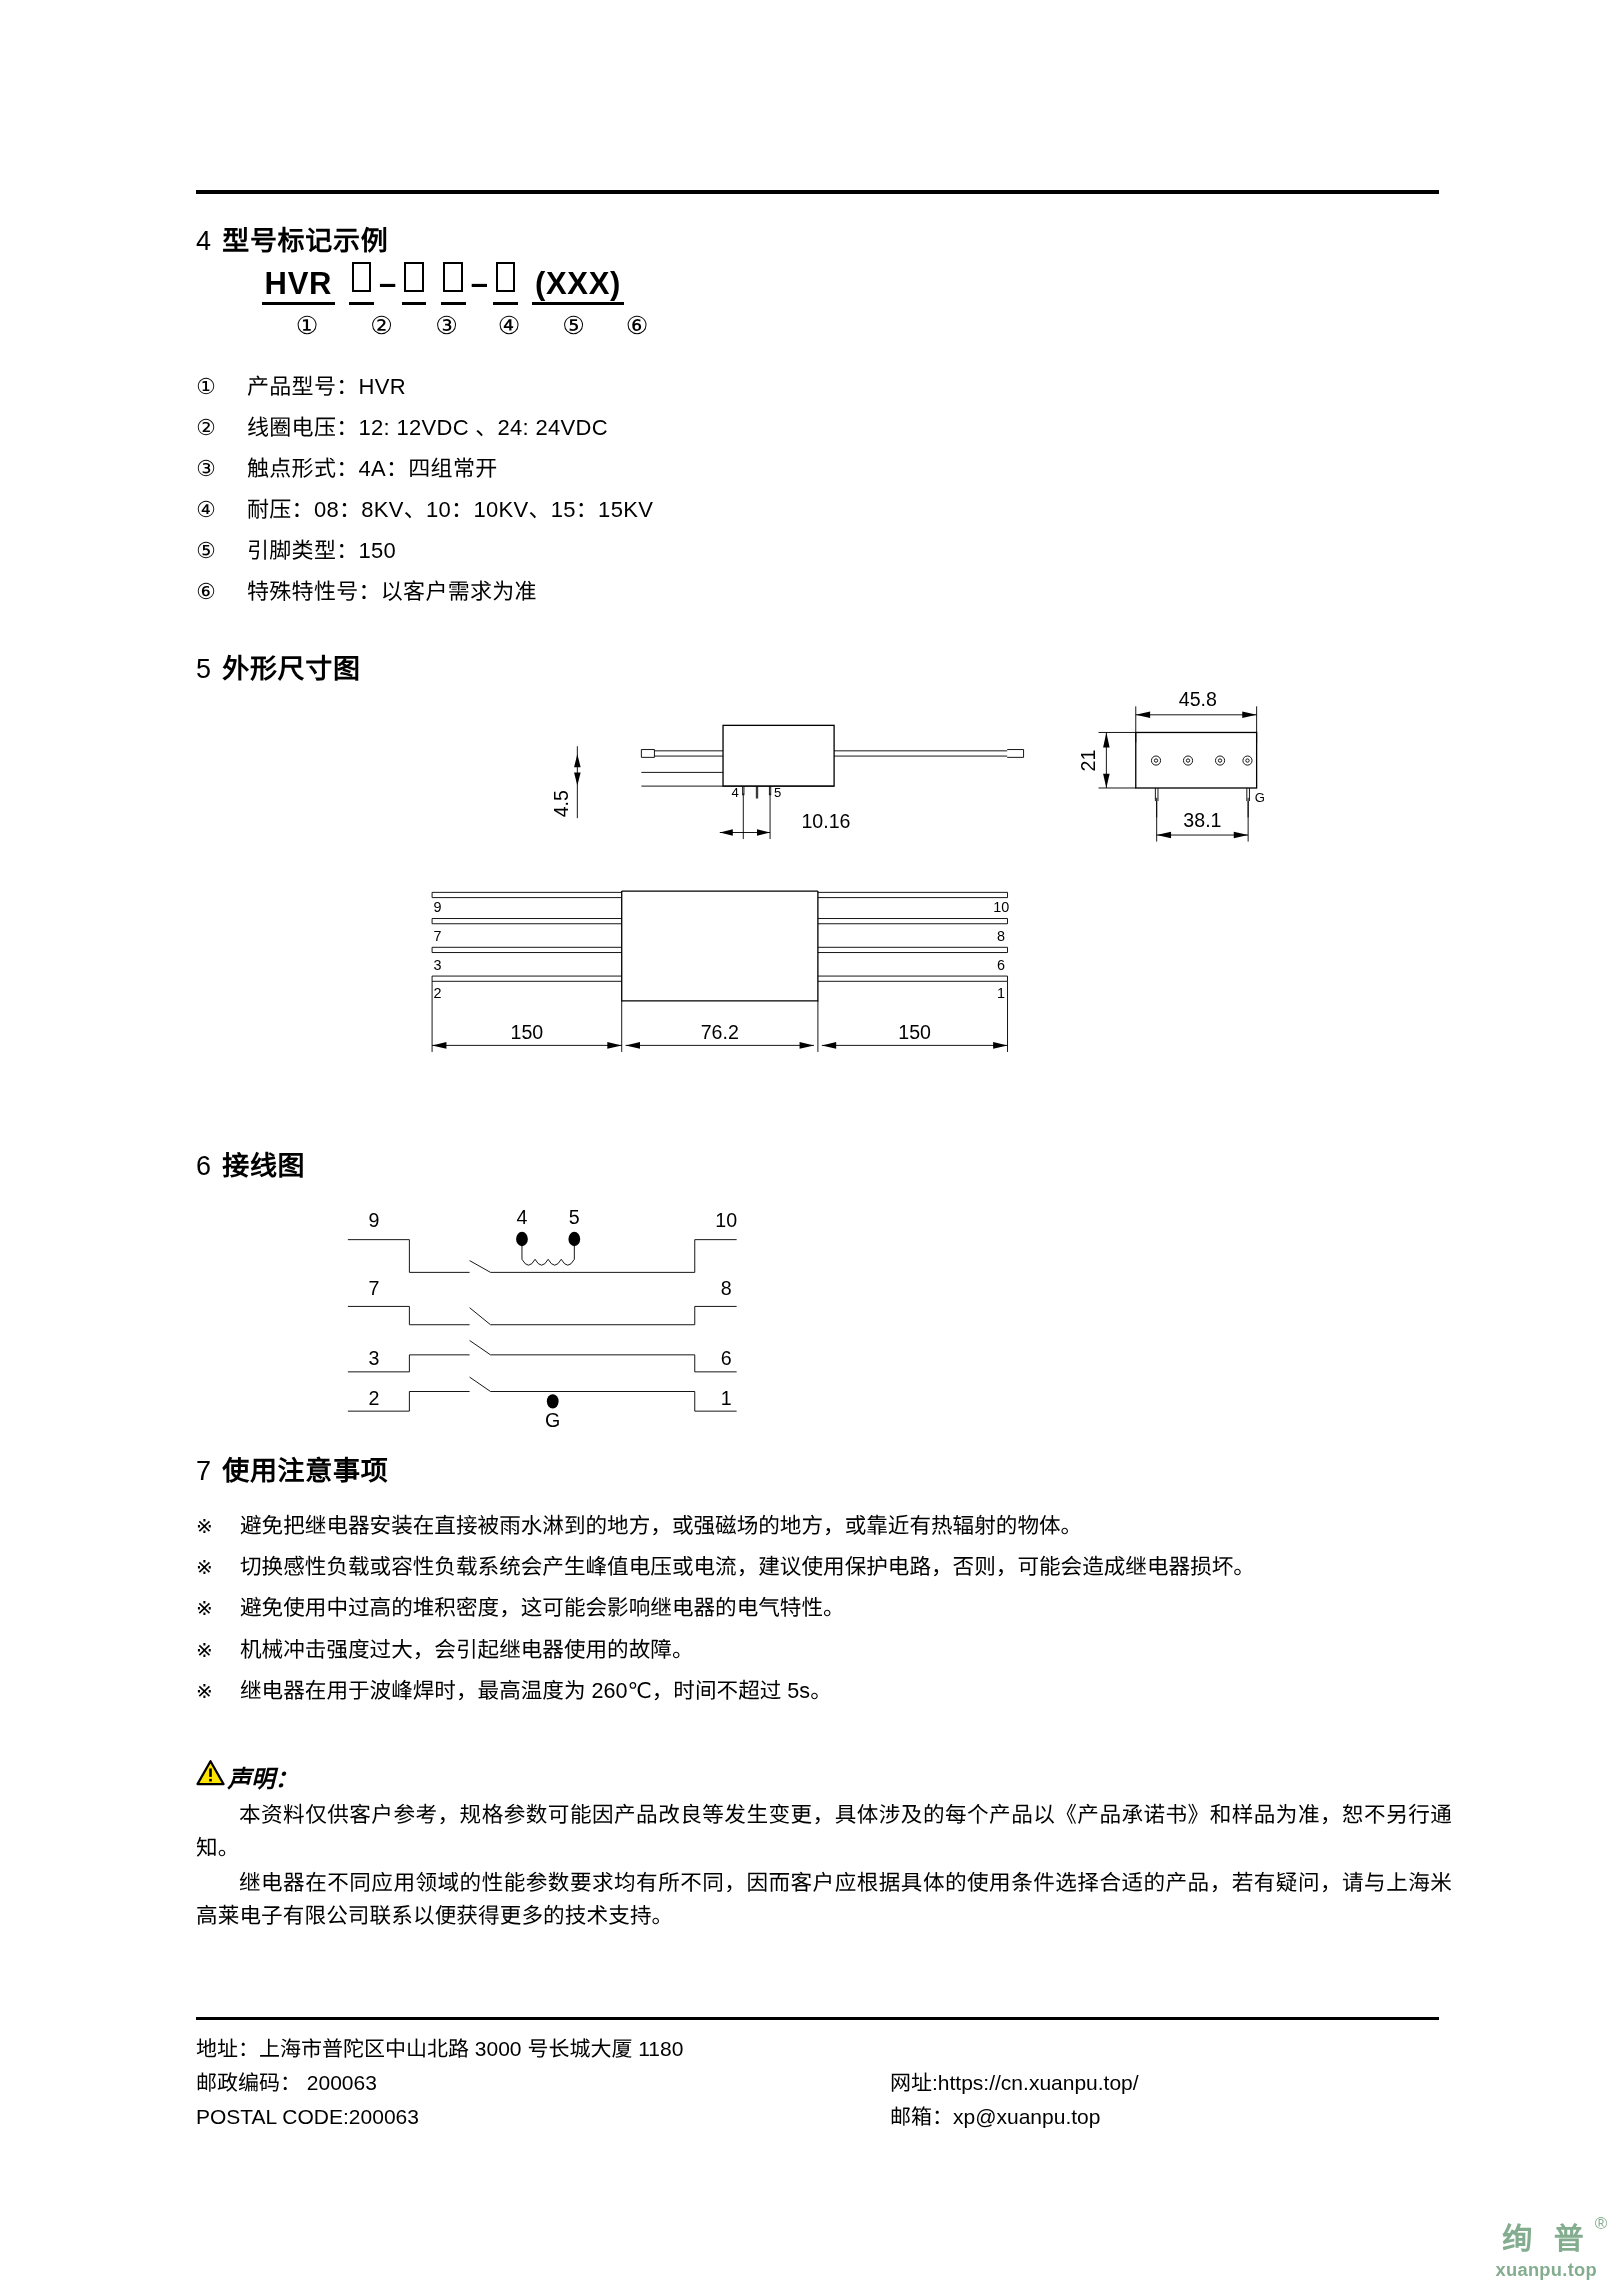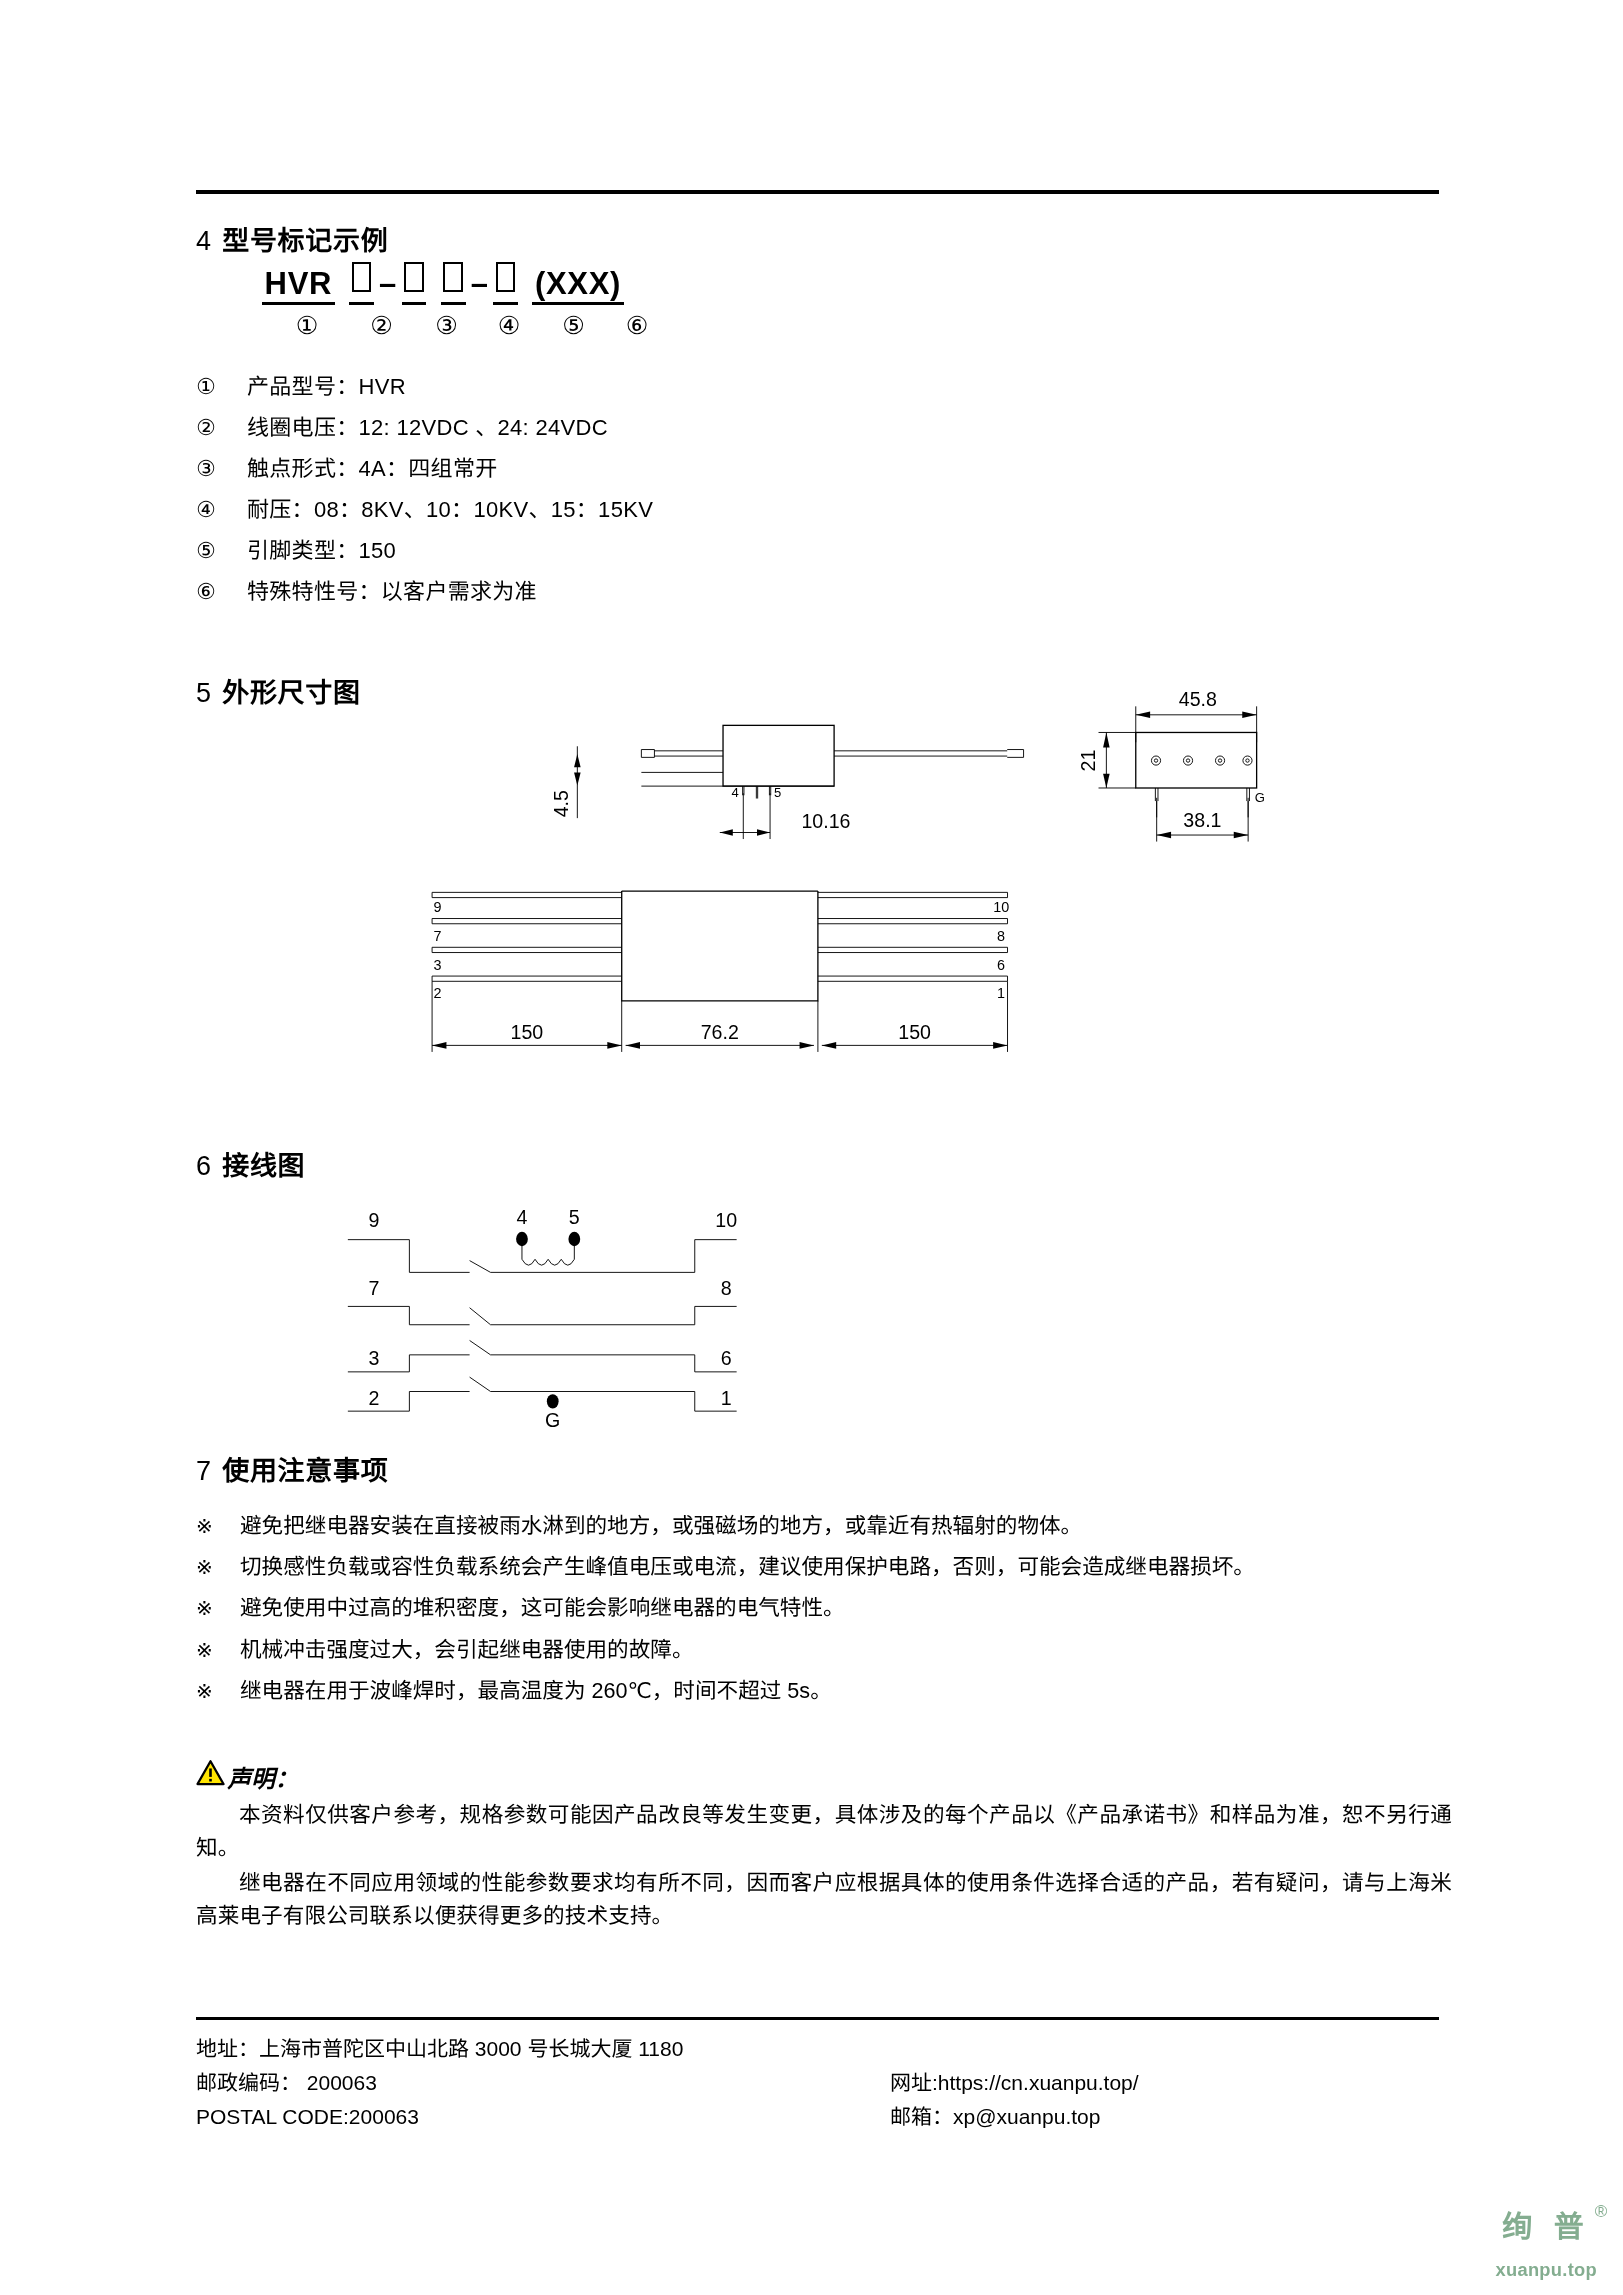--- a/index.html
+++ b/index.html
@@ -287,21 +287,21 @@
     top: -9.2px;
     font-size: 17px;
     font-weight: normal;
     letter-spacing: 0;
   }
   .wm-en {
     font-size: 18.3px;
     font-weight: bold;
     line-height: 1.1;
     letter-spacing: 0.3px;
-    margin-top: 18px;
+    margin-top: 6px;
   }
 </style>
 </head>
 <body>
 
 <div class="page">
 
   <div class="header-rule"></div>
 
   <div class="sec-head" style="left:196px; top:219px;">
@@ -364,21 +364,21 @@
     <div class="legend-item">
       <span class="legend-no">⑤</span>
       <span class="legend-txt">引脚类型：150</span>
     </div>
     <div class="legend-item">
       <span class="legend-no">⑥</span>
       <span class="legend-txt">特殊特性号：以客户需求为准</span>
     </div>
   </div>
 
-  <div class="sec-head" style="left:196px; top:647px;margin-top:24px;">
+  <div class="sec-head" style="left:196px; top:647px;">
     <span class="sec-num">5</span><span>外形尺寸图</span>
   </div>
 
   <svg class="draw" style="left:641px; top:694px;" width="445" height="196" viewBox="0 0 680 300">
 
     <path class="ln-t" d="M0 85 L0 97 L20 97 L20 85 Z"></path>
     <path class="ln-t" d="M20 87 L125 87 M20 95 L125 95"></path>
 
     <rect class="ln" x="125" y="48" width="170" height="93"></rect>
 

